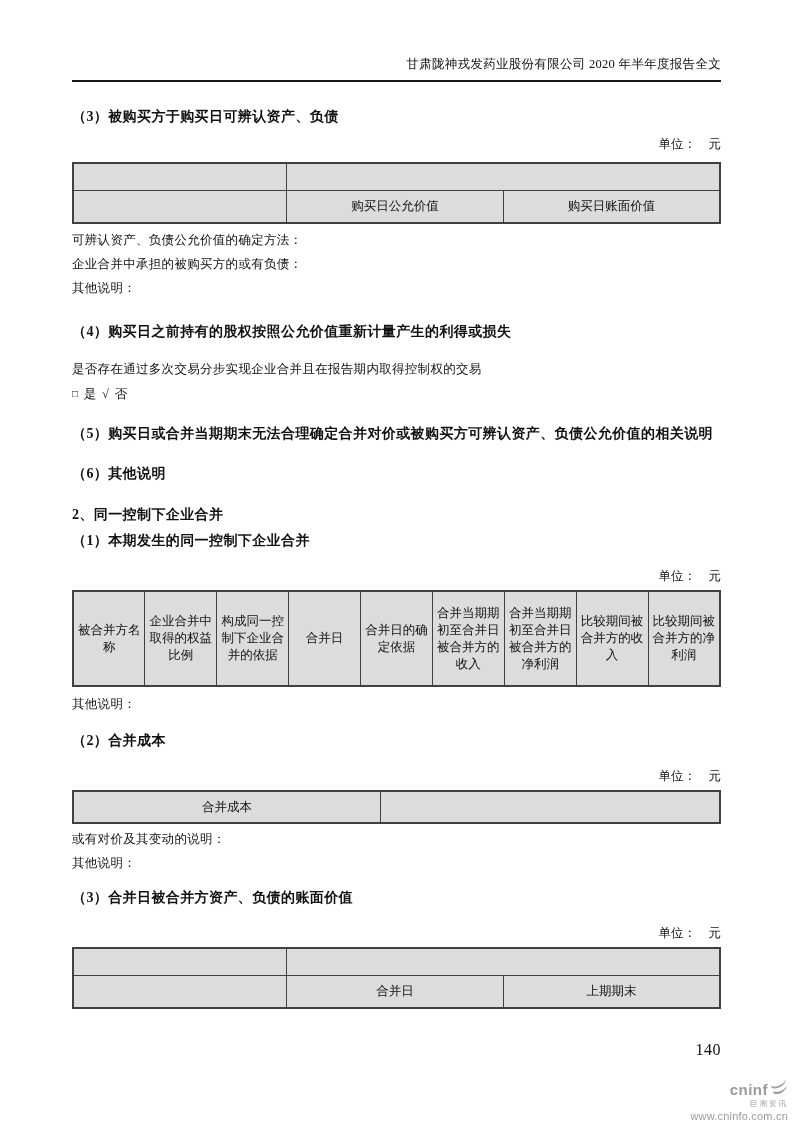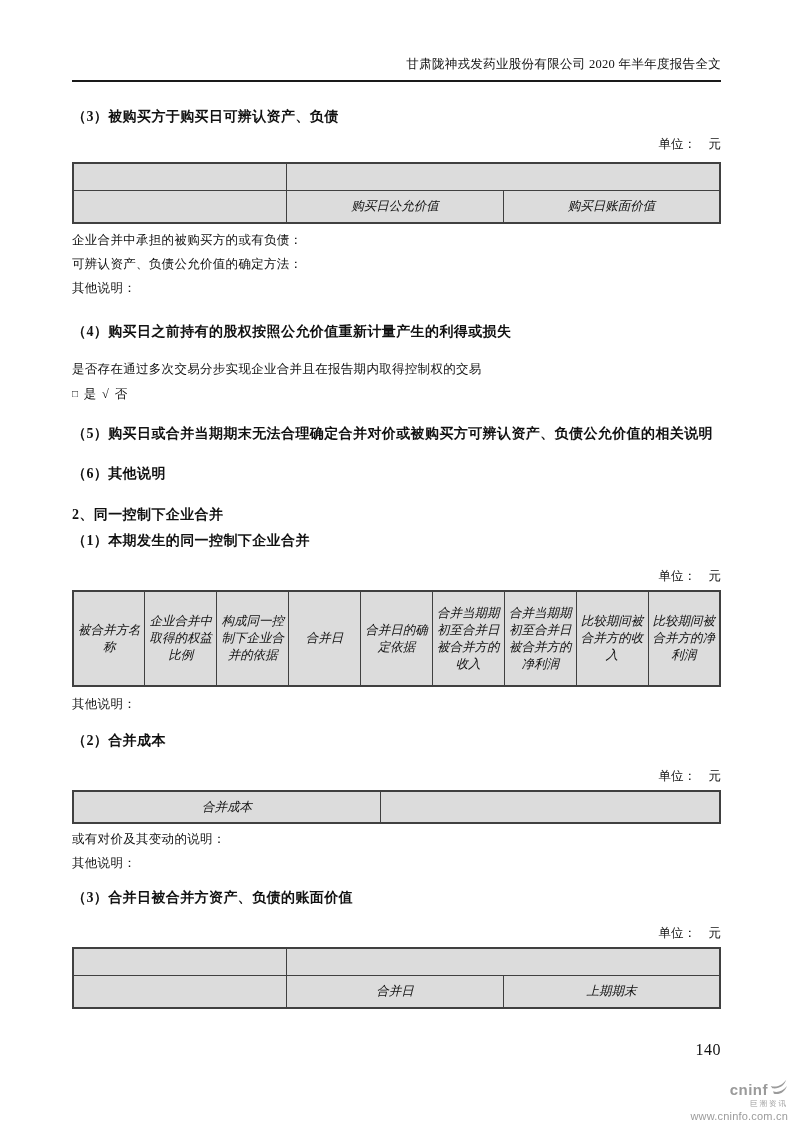--- a/index.html
+++ b/index.html
@@ -57,21 +57,20 @@
     border: 1px solid var(--border, #404040);
   }
   table { border-width: 2px; }
   td {
     background: var(--cell-bg, #dcdcdc);
     font-size: 12.5px;
     text-align: center;
     vertical-align: middle;
     padding: 2px 3px;
     line-height: 17px;
-    font-style: italic;
   }
   .t-3col .r1 td { height: 27px; }
   .t-3col .r2 td { height: 33px; }
   .t-3col .c1 { width: 33%; }
   .t-merge td { height: 95px; }
   .t-cost td { height: 32px; }
   .t-cost .c1 { width: 47.5%; }
   .note, .question, .choice {
     font-size: 12.5px;
     line-height: 24px;
@@ -142,22 +141,22 @@
         </tr>
         <tr class="r2">
           <td class="c1"></td>
           <td>购买日公允价值</td>
           <td>购买日账面价值</td>
         </tr>
       </tbody>
     </table>
 
     <div class="notes">
+      <div class="note">可辨认资产、负债公允价值的确定方法：</div>
       <div class="note">企业合并中承担的被购买方的或有负债：</div>
-      <div class="note">可辨认资产、负债公允价值的确定方法：</div>
       <div class="note">其他说明：</div>
     </div>
 
     <p class="heading h-s4">（4）购买日之前持有的股权按照公允价值重新计量产生的利得或损失</p>
 
     <div class="question">是否存在通过多次交易分步实现企业合并且在报告期内取得控制权的交易</div>
 
     <div class="choice">
       <span class="box">□</span>
       <span class="mark">是</span>

